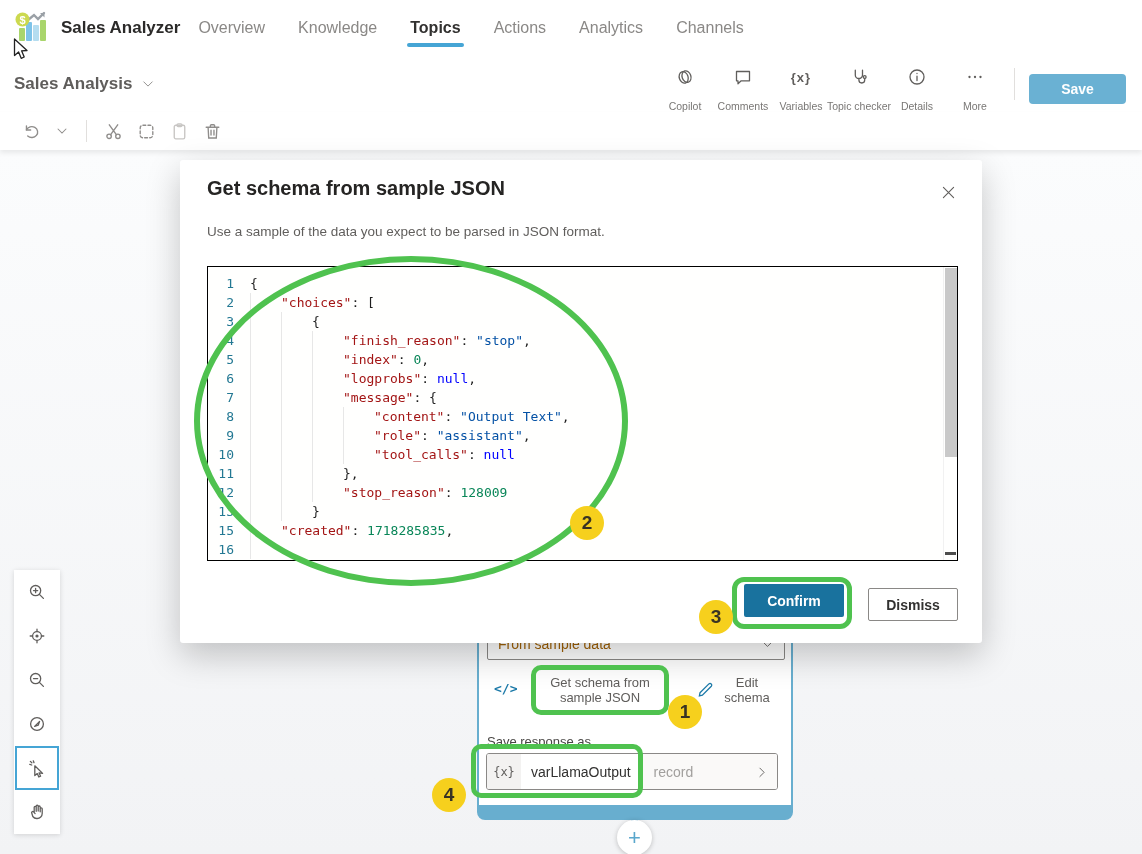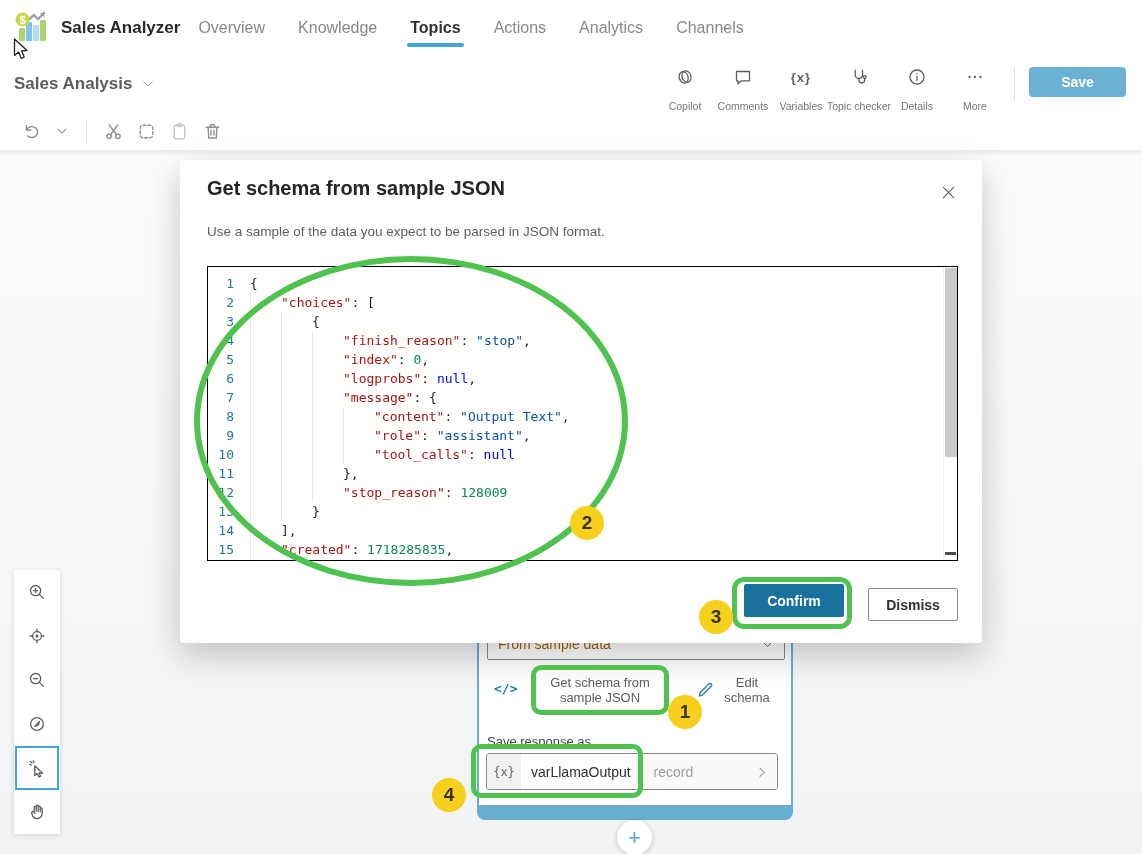--- a/index.html
+++ b/index.html
@@ -24,21 +24,21 @@
   
   .tbar{position:absolute;left:0;top:55px;width:100%;height:57px;background:#fff;z-index:30;}
   .tb-title{position:absolute;left:14px;top:19px;font-size:17px;font-weight:700;color:#5f5d5b;display:flex;align-items:center;gap:9px;}
   .tb-title .chev{color:#8a8886;width:14px;height:14px;}
   .tb-right{position:absolute;right:16px;top:9px;display:flex;align-items:flex-start;}
   .act{width:58px;background:none;border:none;padding:2px 2px 0;display:flex;flex-direction:column;align-items:center;color:#605e5c;cursor:pointer;}
   .act .aicn{height:22px;display:flex;align-items:center;justify-content:center;color:#605e5c;}
   .act .aicn svg{width:20px;height:20px;}
   .act .albl{font-size:10.5px;color:#797775;margin-top:12px;white-space:nowrap;}
   .tb-div{width:1px;height:32px;background:#e1dfdd;margin:4px 14px 0 10px;}
-  .save-btn{width:97px;height:30px;margin-top:3px;border:none;border-radius:4px;background:var(--savebtn);
+  .save-btn{width:97px;height:30px;margin-top:10px;border:none;border-radius:4px;background:var(--savebtn);
             color:#fff;font-weight:700;font-size:14px;cursor:pointer;font-family:inherit;}
 
   
   .etb{position:absolute;left:0;top:112px;width:100%;height:38px;background:#fff;display:flex;align-items:center;
        padding-left:15px;z-index:30;box-shadow:0 3px 5px rgba(0,0,0,.08);}
   .tbtn{background:none;border:none;padding:0;margin:0 6px;color:#8f8d8b;cursor:pointer;height:24px;display:flex;align-items:center;}
   .tbtn svg{width:21px;height:21px;}
   .tbtn.disabled{color:#c8c6c4;}
   .tdiv{width:1px;height:22px;background:#e1dfdd;margin:0 10px;}
 
@@ -339,21 +339,20 @@
           <div class="cl"><span class="lnum">4</span><span class="lcode"><span class="ind"></span><span class="ind"></span><span class="ind"></span><span class="tk-k">"finish_reason"</span><span class="tk-p">: </span><span class="tk-s">"stop"</span><span class="tk-p">,</span></span></div>
           <div class="cl"><span class="lnum">5</span><span class="lcode"><span class="ind"></span><span class="ind"></span><span class="ind"></span><span class="tk-k">"index"</span><span class="tk-p">: </span><span class="tk-n">0</span><span class="tk-p">,</span></span></div>
           <div class="cl"><span class="lnum">6</span><span class="lcode"><span class="ind"></span><span class="ind"></span><span class="ind"></span><span class="tk-k">"logprobs"</span><span class="tk-p">: </span><span class="tk-u">null</span><span class="tk-p">,</span></span></div>
           <div class="cl"><span class="lnum">7</span><span class="lcode"><span class="ind"></span><span class="ind"></span><span class="ind"></span><span class="tk-k">"message"</span><span class="tk-p">: {</span></span></div>
           <div class="cl"><span class="lnum">8</span><span class="lcode"><span class="ind"></span><span class="ind"></span><span class="ind"></span><span class="ind"></span><span class="tk-k">"content"</span><span class="tk-p">: </span><span class="tk-s">"Output Text"</span><span class="tk-p">,</span></span></div>
           <div class="cl"><span class="lnum">9</span><span class="lcode"><span class="ind"></span><span class="ind"></span><span class="ind"></span><span class="ind"></span><span class="tk-k">"role"</span><span class="tk-p">: </span><span class="tk-s">"assistant"</span><span class="tk-p">,</span></span></div>
           <div class="cl"><span class="lnum">10</span><span class="lcode"><span class="ind"></span><span class="ind"></span><span class="ind"></span><span class="ind"></span><span class="tk-k">"tool_calls"</span><span class="tk-p">: </span><span class="tk-u">null</span></span></div>
           <div class="cl"><span class="lnum">11</span><span class="lcode"><span class="ind"></span><span class="ind"></span><span class="ind"></span><span class="tk-p">},</span></span></div>
           <div class="cl"><span class="lnum">12</span><span class="lcode"><span class="ind"></span><span class="ind"></span><span class="ind"></span><span class="tk-k">"stop_reason"</span><span class="tk-p">: </span><span class="tk-n">128009</span></span></div>
           <div class="cl"><span class="lnum">13</span><span class="lcode"><span class="ind"></span><span class="ind"></span><span class="tk-p">}</span></span></div>
-          <div class="cl"><span class="lnum">14</span><span class="lcode"><span class="ind"></span><span class="tk-p">],</span></span></div>
           <div class="cl"><span class="lnum">15</span><span class="lcode"><span class="ind"></span><span class="tk-k">"created"</span><span class="tk-p">: </span><span class="tk-n">1718285835</span><span class="tk-p">,</span></span></div>
           <div class="cl"><span class="lnum">16</span><span class="lcode"><span class="ind"></span></span></div>
         </div>
       <div class="ed-scroll">
         <div class="ed-thumb"></div>
         <div class="ed-hbar"></div>
       </div>
     </div>
 
     <button class="m-confirm">Confirm</button>

